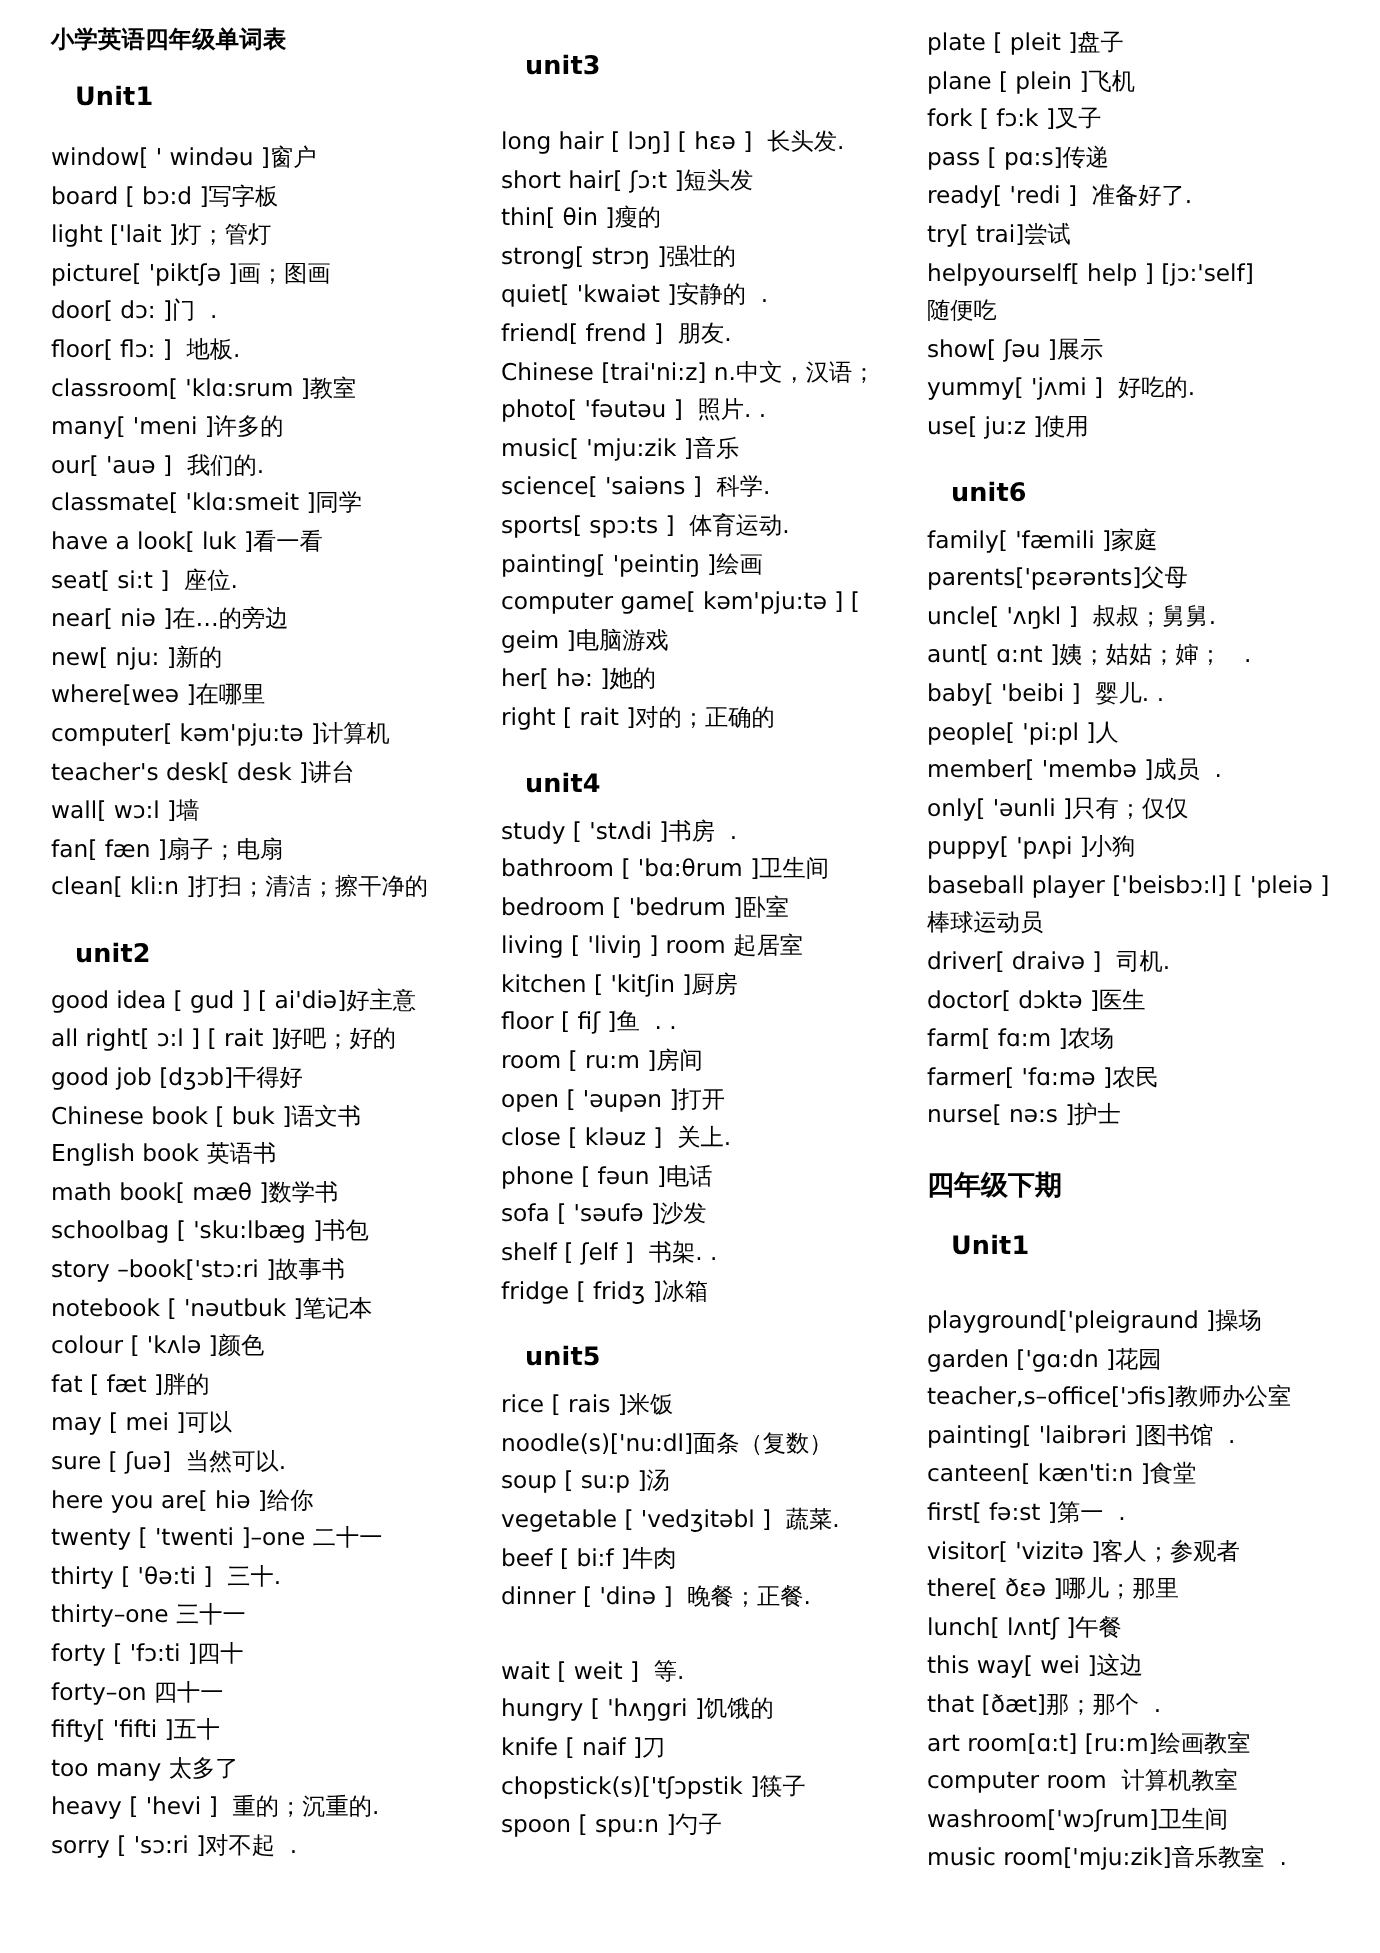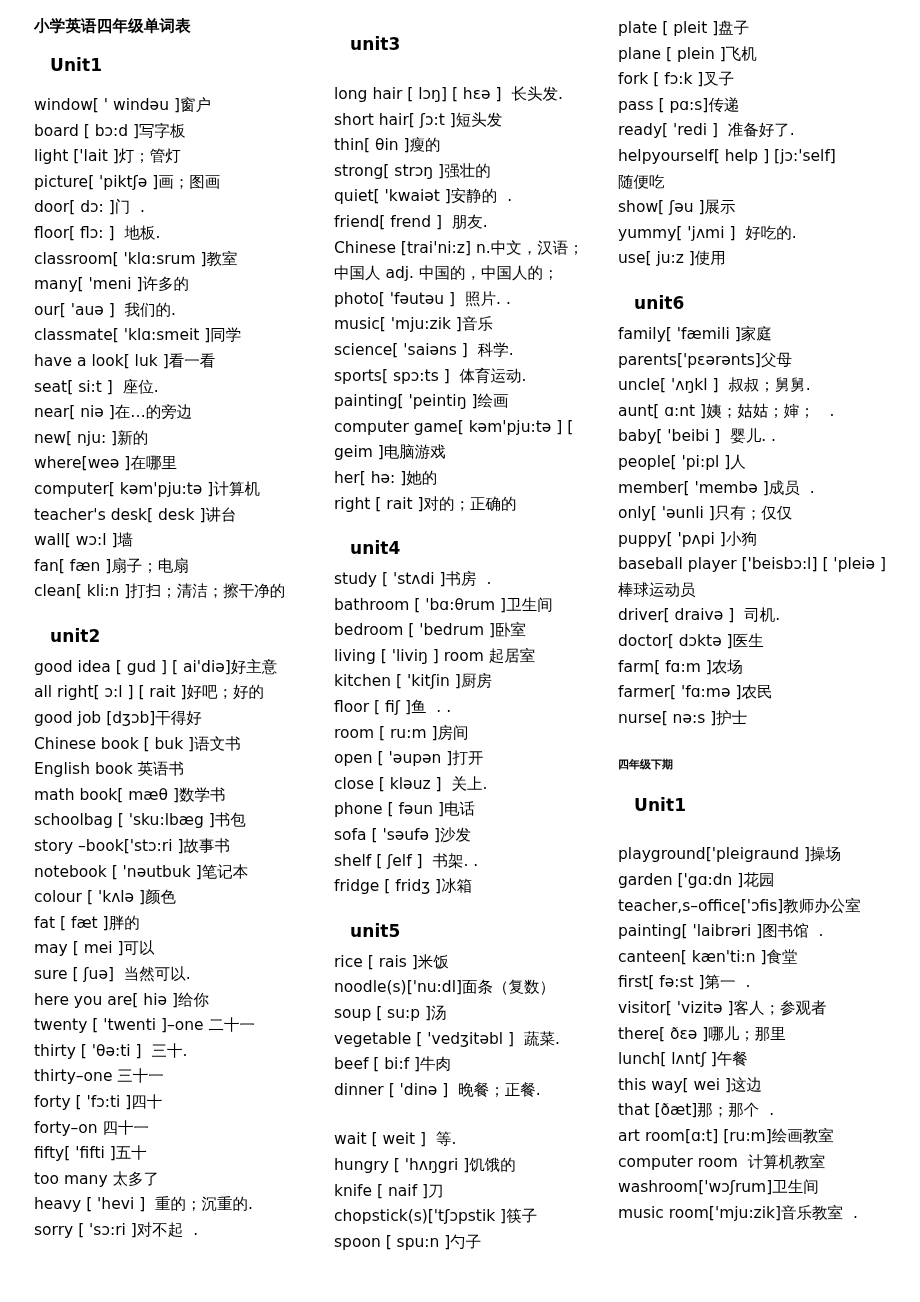--- a/index.html
+++ b/index.html
@@ -46,21 +46,21 @@
     font-weight: bold;
     line-height: 24px;
     margin: 16px;
     letter-spacing: 0.1px;
   }
   .unit-head.spaced {
     margin-top: 19px;
     margin-bottom: 7px;
   }
   .section-head {
-    font-size: 11px;
+    font-size: 18px;
     font-weight: bold;
     line-height: 24px;
     margin-top: 22px;
     margin-bottom: 10px;
   }
   .entry {
     font-size: 15.5px;
     line-height: 25.6px;
     white-space: pre-wrap;
     margin: 0;
@@ -136,21 +136,20 @@
       <div class="unit-head">unit3</div>
       <div style="height:10px"></div>
       <div>
         <div class="entry">long hair [ lɔŋ] [ hɛə ]  长头发.</div>
         <div class="entry">short hair[ ʃɔ:t ]短头发</div>
         <div class="entry">thin[ θin ]瘦的</div>
         <div class="entry">strong[ strɔŋ ]强壮的</div>
         <div class="entry">quiet[ 'kwaiət ]安静的  .</div>
         <div class="entry">friend[ frend ]  朋友.</div>
         <div class="entry">Chinese [trai'ni:z] n.中文，汉语；</div>
-        <div class="entry">中国人 adj. 中国的，中国人的；</div>
         <div class="entry">photo[ 'fəutəu ]  照片. .</div>
         <div class="entry">music[ 'mju:zik ]音乐</div>
         <div class="entry">science[ 'saiəns ]  科学.</div>
         <div class="entry">sports[ spɔ:ts ]  体育运动.</div>
         <div class="entry">painting[ 'peintiŋ ]绘画</div>
         <div class="entry">computer game[ kəm'pju:tə ] [</div>
         <div class="entry">geim ]电脑游戏</div>
         <div class="entry">her[ hə: ]她的</div>
         <div class="entry">right [ rait ]对的；正确的</div>
       </div>
@@ -188,20 +187,21 @@
       </div>
     </div>
 
     <div class="col col-3">
       <div>
         <div class="entry">plate [ pleit ]盘子</div>
         <div class="entry">plane [ plein ]飞机</div>
         <div class="entry">fork [ fɔ:k ]叉子</div>
         <div class="entry">pass [ pɑ:s]传递</div>
         <div class="entry">ready[ 'redi ]  准备好了.</div>
+        <div class="entry">try[ trai]尝试</div>
         <div class="entry">helpyourself[ help ] [jɔ:'self]</div>
         <div class="entry">随便吃</div>
         <div class="entry">show[ ʃəu ]展示</div>
         <div class="entry">yummy[ 'jʌmi ]  好吃的.</div>
         <div class="entry">use[ ju:z ]使用</div>
       </div>
 
       <div class="unit-head spaced">unit6</div>
       <div>
         <div class="entry">family[ 'fæmili ]家庭</div>

